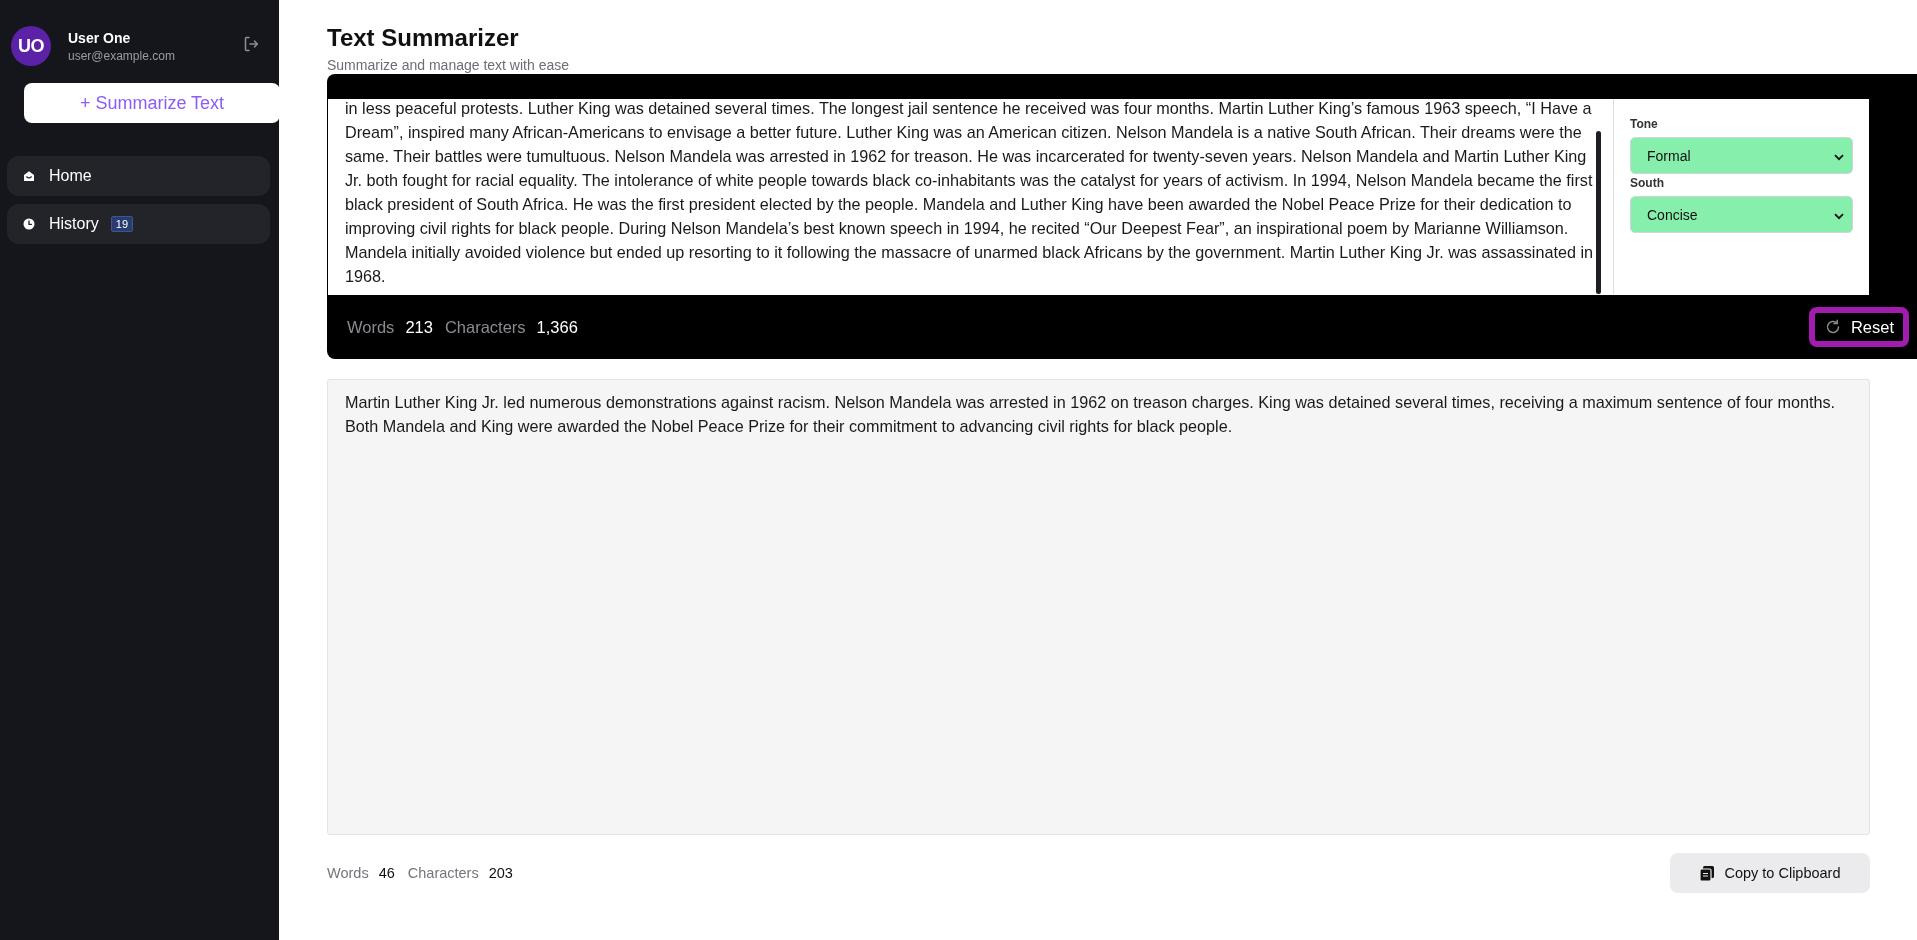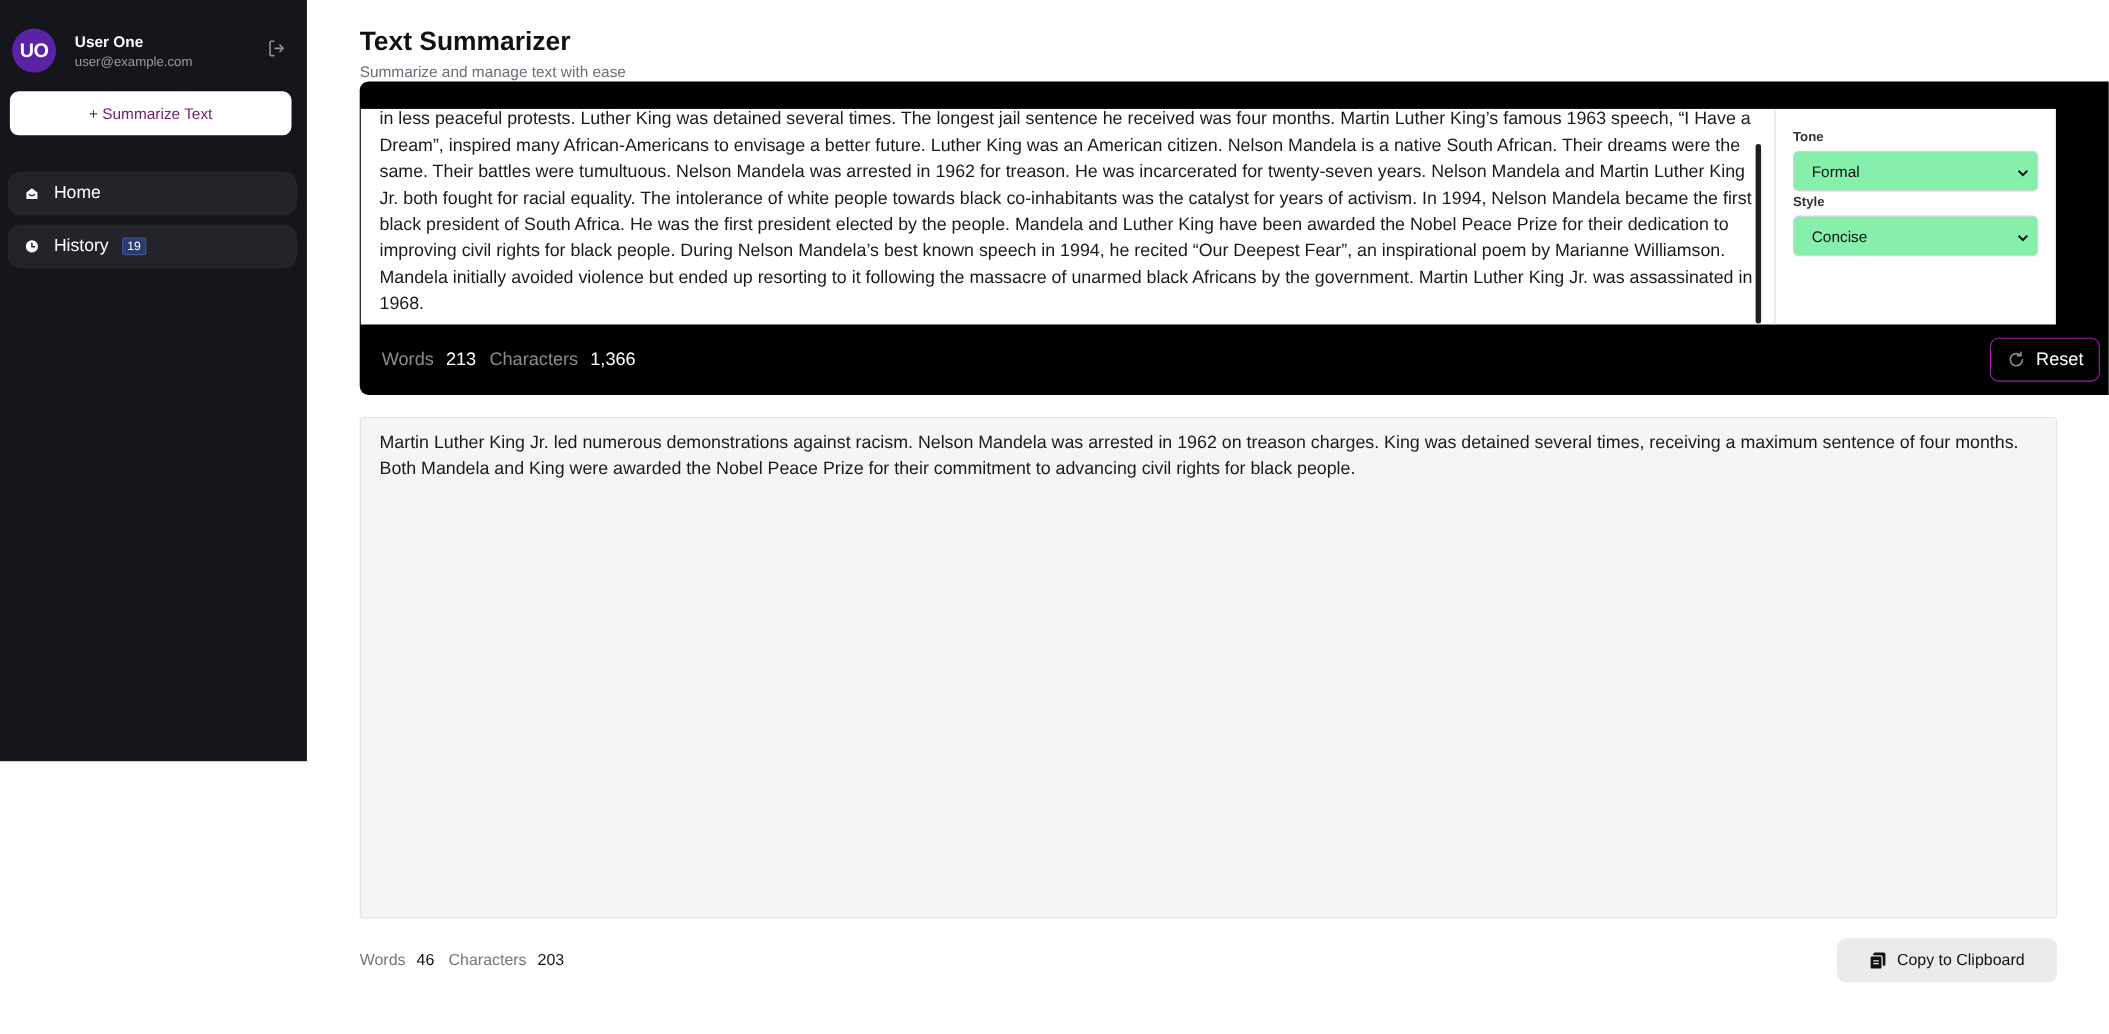--- a/index.html
+++ b/index.html
@@ -6,21 +6,21 @@
     html, body { width: 1917px; height: 940px; overflow: hidden; }
     body {
       font-family: "Liberation Sans", "DejaVu Sans", sans-serif;
       background: #ffffff;
       color: #111;
       display: flex;
     }
     
     .sidebar {
       width: 279px;
-      height: 692px;
+      height: 940px;
       background: #15161b;
       padding: 24px 8px 0 8px;
       flex-shrink: 0;
       position: relative;
     }
     .user-row {
       display: flex;
       align-items: center;
       padding: 0 4px 0 3px;
       height: 44px;
@@ -36,26 +36,26 @@
       flex-shrink: 0;
     }
     .user-info { margin-left: 17px; flex: 1; }
     .user-name { color: #fff; font-weight: bold; font-size: 14px; line-height: 18px; }
     .user-email { color: #9a9ca3; font-size: 12px; line-height: 16px; margin-top: 1px; }
     .logout-btn {
       width: 24px; height: 24px; display: flex; align-items: center; justify-content: center;
       cursor: pointer; margin-right: 4px;
     }
     .new-btn {
-      margin: 15px 3px 0 1px;
+      margin: 15px 3px 0 16px;
       height: 40px;
       background: #fff;
       border-radius: 8px;
-      color: #701a75;
-      font-size: 14px;
+      color: #8b5cf6;
+      font-size: 18px;
       display: flex; align-items: center; justify-content: center;
       cursor: pointer;
       border: none;
       width: 256px;
     }
     .nav { margin-top: 33px; }
     .nav-item {
       height: 40px;
       background: #23242a;
       border-radius: 12px;
@@ -148,21 +148,21 @@
       left: 0; bottom: 0;
       width: 100%; height: 64px;
       display: flex; align-items: center;
       padding: 0 20px;
     }
     .stat-label { color: #8a8b90; font-size: 16.5px; }
     .stat-value { color: #fff; font-size: 16.5px; margin-left: 11px; margin-right: 12px; text-align: right; }
     .toolbar-spacer { flex: 1; }
     .reset-btn {
       height: 40px; width: 100px;
-      border: 1px solid #a21caf;
+      border: 6px solid #a21caf;
       border-radius: 8px;
       background: #000;
       color: #fff;
       font-size: 16.5px;
       display: flex; align-items: center; justify-content: center;
       cursor: pointer;
       margin-right: 12px;
     }
     .reset-btn .icon { margin-right: 9px; display: flex; }
     .summarize-btn {
@@ -270,21 +270,21 @@
       <div class="options">
         <div class="opt-label">Tone</div>
         <div class="select">
           <span>Formal</span>
           <span>
             <svg width="10" height="7" viewBox="0 0 10 7">
                 <path d="M1 1.2 L5 5.2 L9 1.2" stroke="#111" stroke-width="1.8" fill="none"></path>
               </svg>
           </span>
         </div>
-        <div class="opt-label second">Style</div>
+        <div class="opt-label second">South</div>
         <div class="select">
           <span>Concise</span>
           <span>
             <svg width="10" height="7" viewBox="0 0 10 7">
                 <path d="M1 1.2 L5 5.2 L9 1.2" stroke="#111" stroke-width="1.8" fill="none"></path>
               </svg>
           </span>
         </div>
       </div>
     </div>

